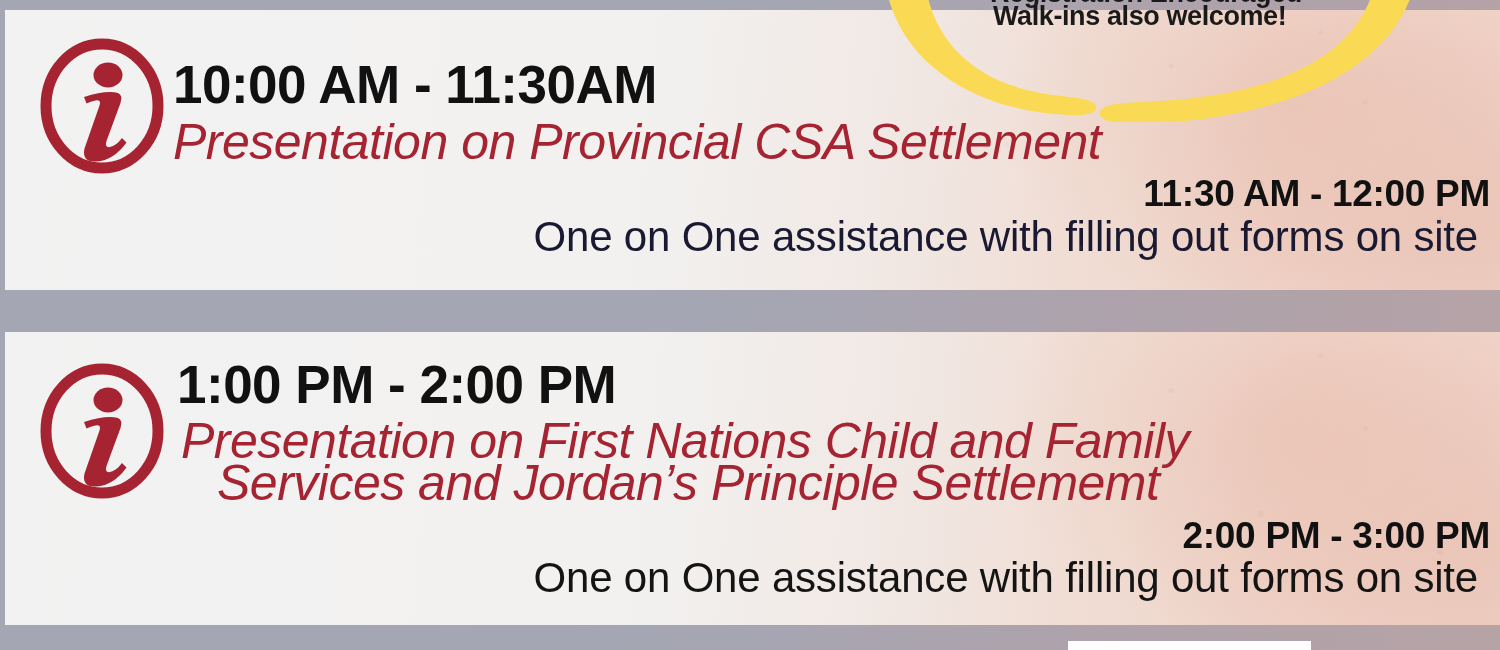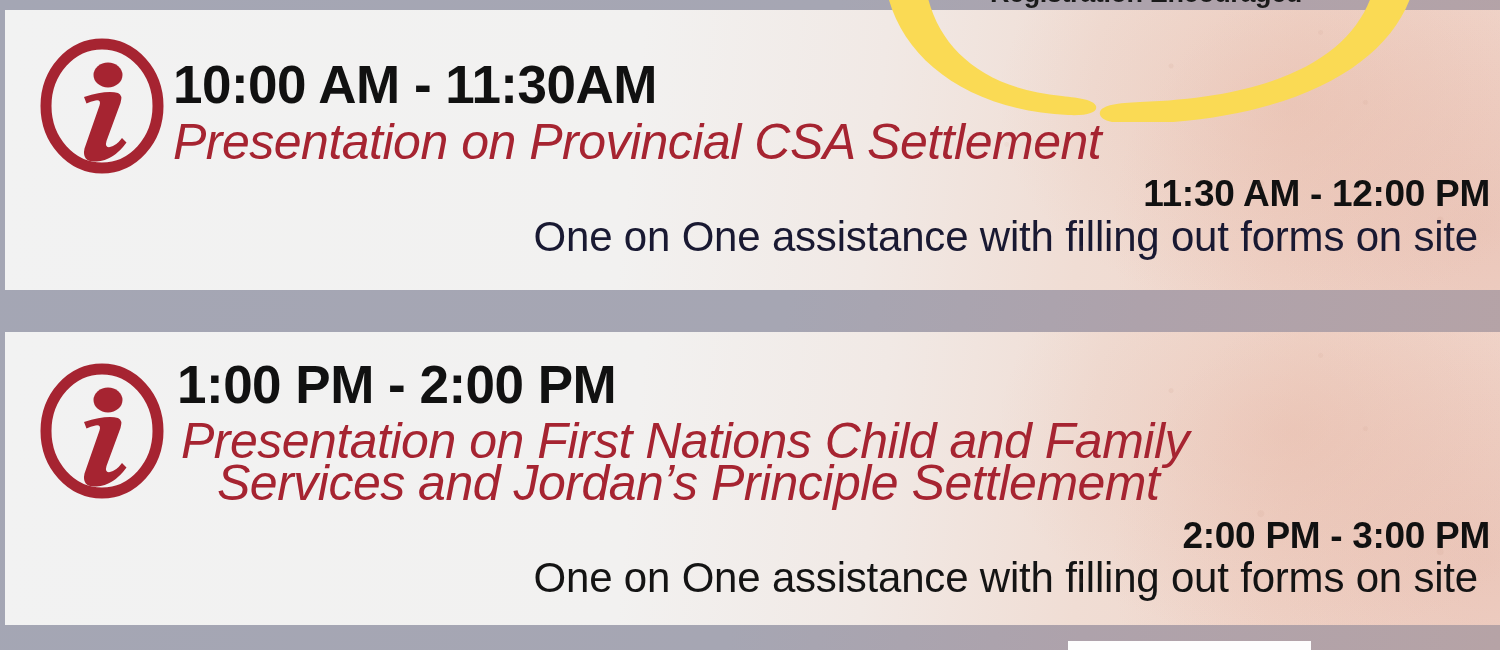--- a/index.html
+++ b/index.html
@@ -203,16 +203,17 @@
                C 248 172, 236 167, 238 160
                C 240 153, 256 151, 278 150
                C 440 145, 512 88, 516 10
                C 517 -4, 527 -8, 540 -7
                C 552 -6, 557 -2, 556 8 Z" fill="#fada54"></path>
     </svg>
   </div>
 
   <div class="top-heading" id="top-line-1">Registration Encouraged</div>
 
+  <div class="top-heading" id="top-line-2">Walk-ins also welcome!</div>
 
   <div id="bottom-card"></div>
 
 </div>
 
 </body></html>

